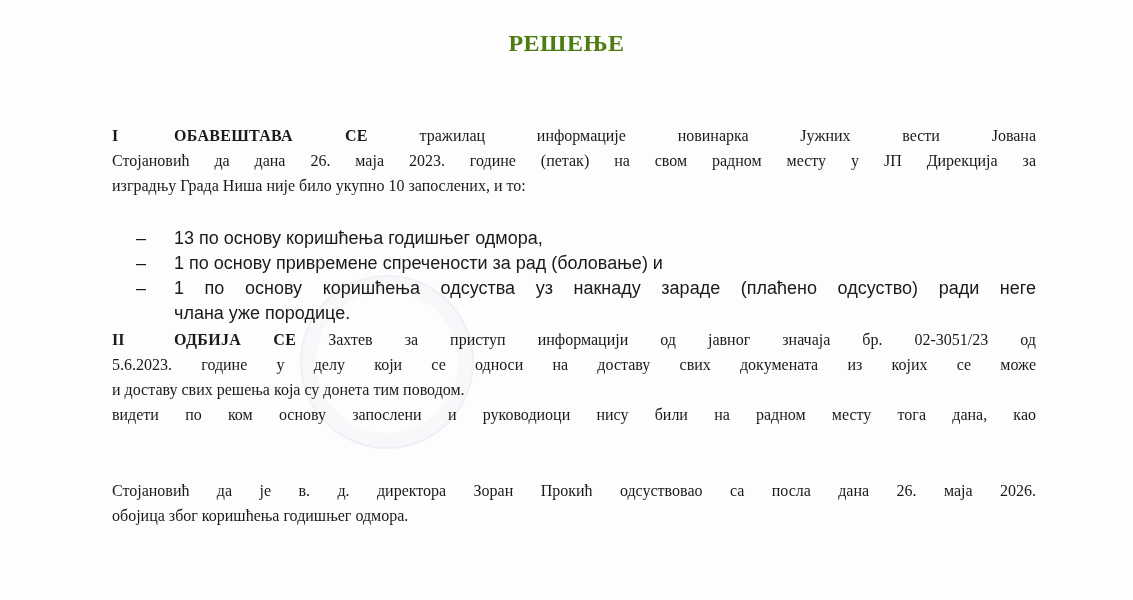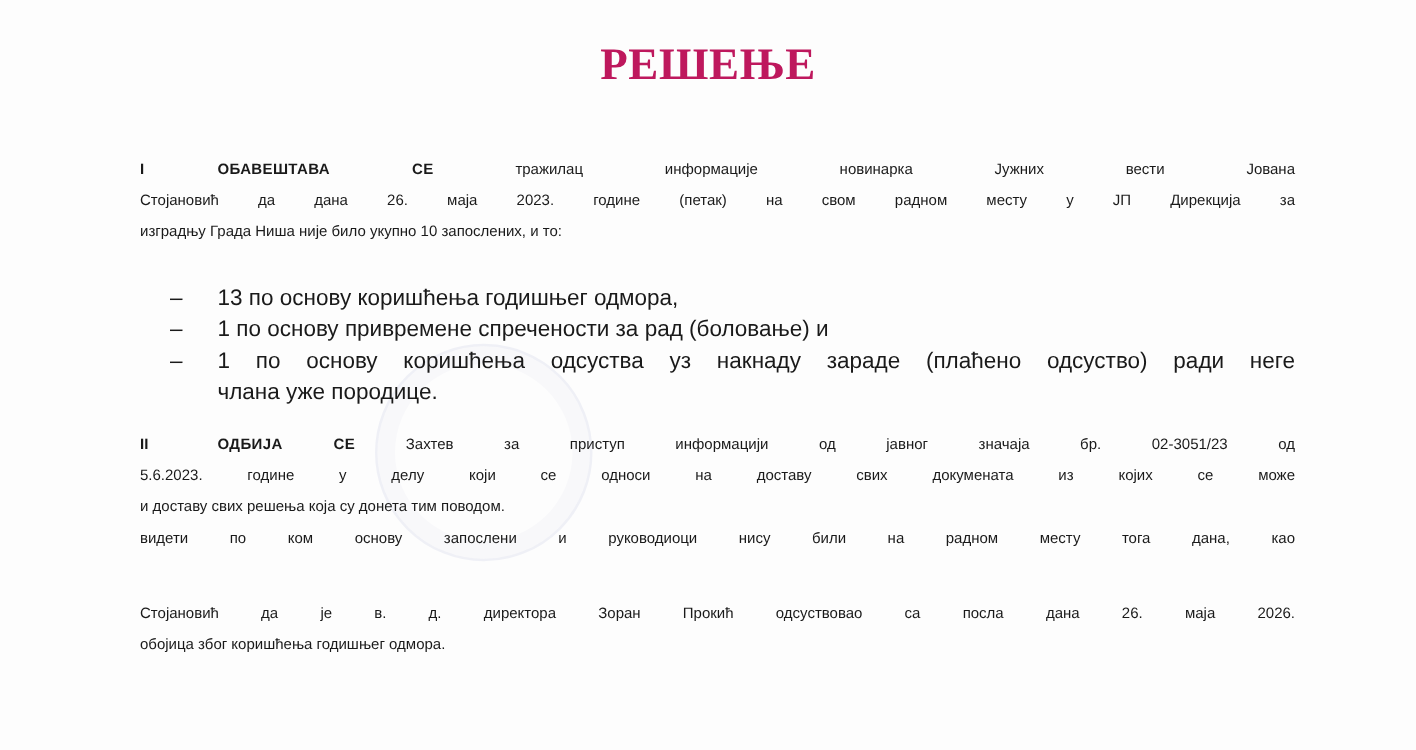--- a/index.html
+++ b/index.html
@@ -33,53 +33,54 @@
     pointer-events: none;
   }
   .title {
     position: absolute;
     left: 0;
     width: 1133px;
     top: 30px;
     text-align: center;
     font-family: "Liberation Serif", serif;
     font-weight: bold;
-    font-size: 36px;
+    font-size: 24px;
     letter-spacing: 0.5px;
-    color: #be185d;
+    color: #4d7c0f;
   }
   .para {
     position: absolute;
     left: 112px;
     width: 924px;
-    font-size: 12px;
+    font-size: 16px;
     line-height: 25px;
     text-align: justify;
     text-align-last: left;
+    font-family: Liberation Serif, serif;
   }
   .para .line {
     display: block;
     text-align: justify;
     text-align-last: justify;
     white-space: nowrap;
   }
   .para .line.last {
     text-align-last: left;
   }
   .para .num {
     display: inline-block;
     width: 62px;
     font-weight: bold;
   }
   .para .lead {
     font-weight: bold;
     letter-spacing: 0.3px;
   }
   .p1 { top: 123px; }
-  .p2 { top: 343px; }
+  .p2 { top: 327px; }
   .p3 { top: 478px; }
 
   .list {
     position: absolute;
     left: 136px;
     top: 226px;
     width: 900px;
     margin: 0;
     padding: 0;
     list-style: none;

